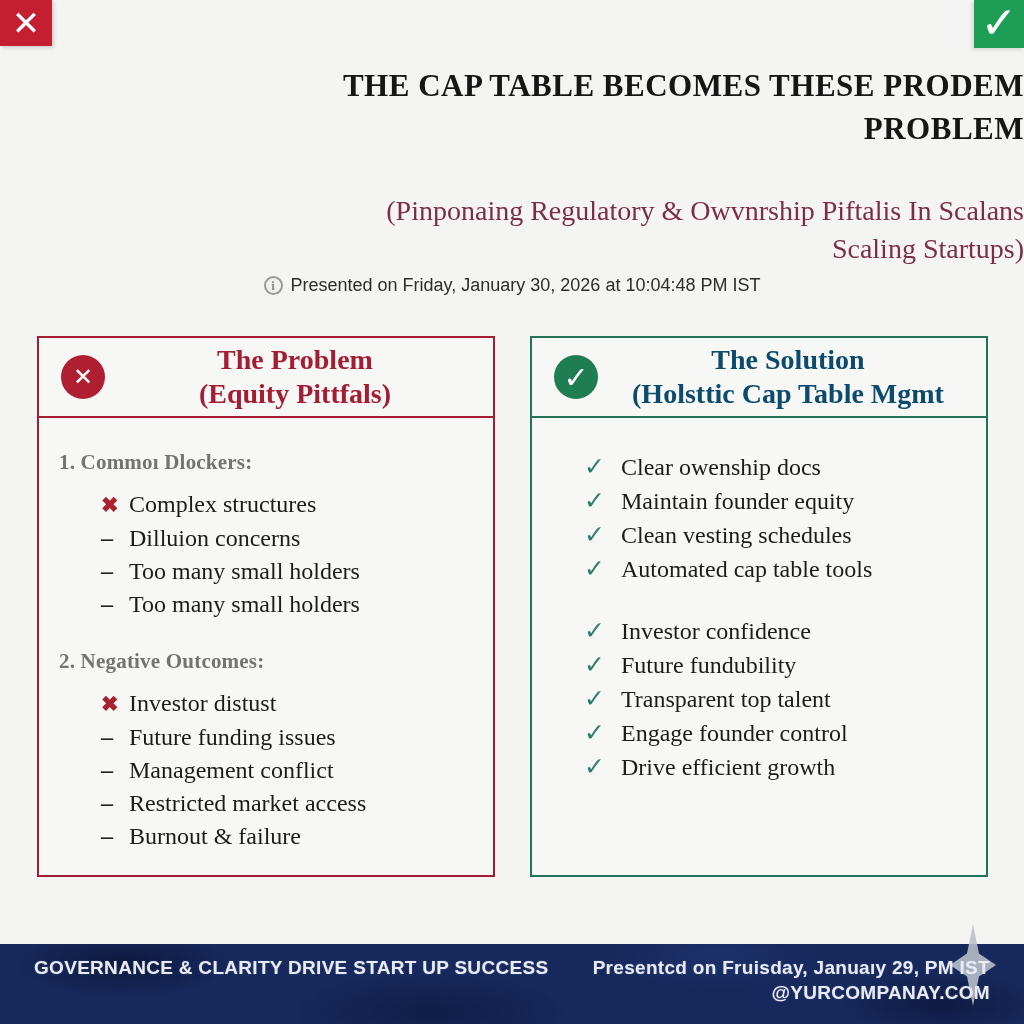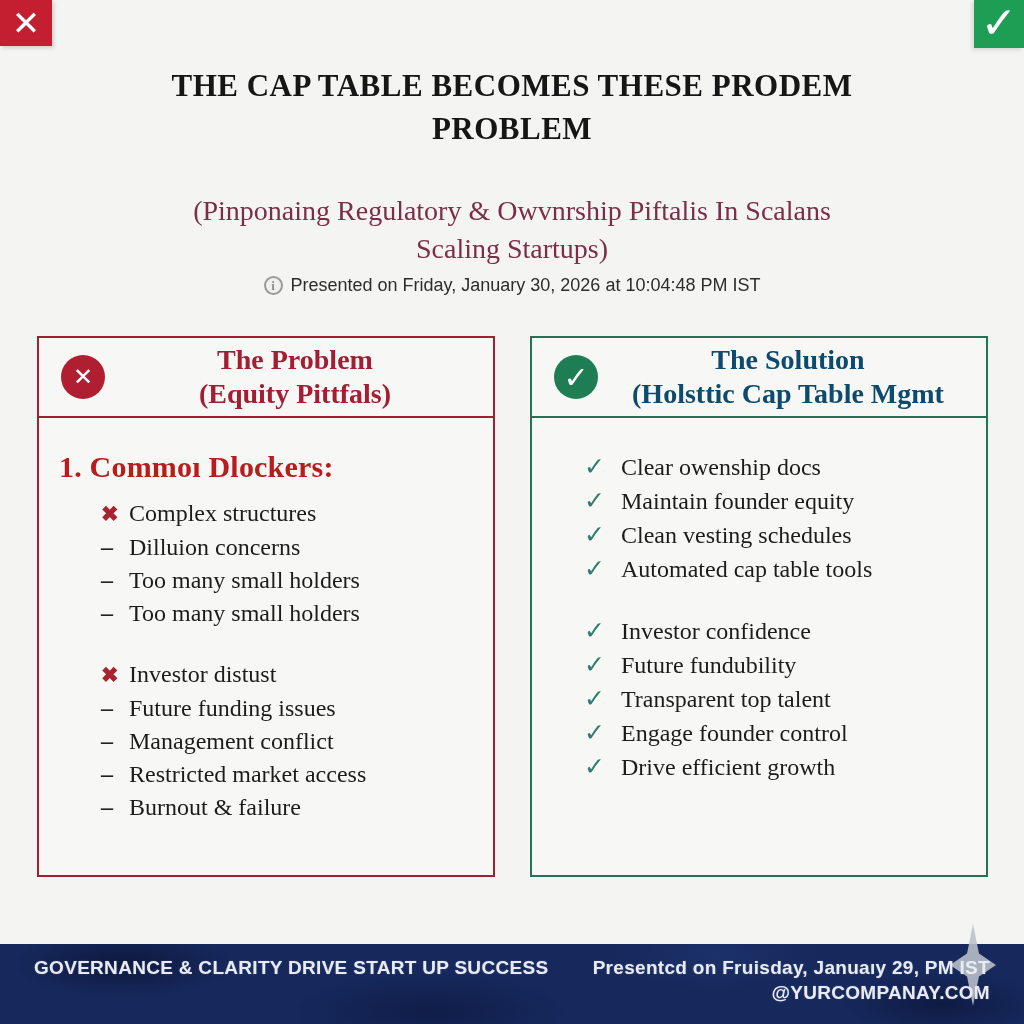--- a/index.html
+++ b/index.html
@@ -10,21 +10,21 @@
   .corner-x{position:absolute;left:0;top:0;width:52px;height:46px;background:#c41e31;
     color:#fff;display:flex;align-items:center;justify-content:center;
     font-family:"Liberation Sans","DejaVu Sans",sans-serif;font-weight:900;font-size:34px;
     box-shadow:2px 2px 4px rgba(0,0,0,.15);}
   .corner-check{position:absolute;right:0;top:0;width:50px;height:48px;background:#1e9e54;
     color:#fff;display:flex;align-items:flex-start;justify-content:center;
     font-family:"Liberation Sans","DejaVu Sans",sans-serif;font-weight:900;font-size:44px;line-height:46px;
     overflow:visible;box-shadow:-2px 2px 4px rgba(0,0,0,.12);}
 
   
-  .header{position:absolute;top:64px;left:0;width:100%;text-align:center;}
+  .header{position:absolute;top:64px;left:0;width:100%;text-align:right;}
   .main-title{font-weight:700;font-size:31px;line-height:43px;color:#161616;letter-spacing:.5px;}
   .subtitle{margin-top:42px;font-weight:400;font-size:28px;line-height:38px;color:#7b2d49;}
   .presented{margin-top:7px;font-family:"Liberation Sans","DejaVu Sans",sans-serif;
     font-size:18px;color:#2d2d2d;display:flex;align-items:center;justify-content:center;gap:8px;}
   .info-icon{display:inline-flex;width:19px;height:19px;border-radius:50%;border:2px solid #9a9a9a;
     color:#8d8d8d;font-size:13px;font-weight:700;align-items:center;justify-content:center;
     font-family:"Liberation Serif","DejaVu Serif",serif;background:#f0f0ee;box-sizing:border-box;}
 
   
   .panels{position:absolute;top:336px;left:37px;width:951px;height:541px;display:flex;gap:35px;}
@@ -37,21 +37,21 @@
   .badge{flex:none;width:44px;height:44px;border-radius:50%;color:#fff;display:flex;align-items:center;justify-content:center;
     font-family:"Liberation Sans","DejaVu Sans",sans-serif;font-weight:900;}
   .badge-x{background:#b01e31;font-size:24px;}
   .badge-check{background:#1e7d52;font-size:30px;}
   .panel-title{flex:1;text-align:center;font-weight:700;font-size:28px;line-height:34px;}
   .panel-red .panel-title{color:#a31d33;}
   .panel-green .panel-title{color:#0c4a6e;}
 
   .panel-body{padding:32px 8px 0 20px;}
   .section + .section{margin-top:28px;}
-  .section-heading{font-size:30px;font-weight:700;color:#b91c1c;margin:0 0 13px 0;letter-spacing:.2px;}
+  .section-heading{font-size:21px;font-weight:700;color:#737373;margin:0 0 13px 0;letter-spacing:.2px;}
   .item{display:flex;align-items:baseline;margin-left:42px;font-size:24px;line-height:33px;color:#1c1c1c;}
   .panel-green .item{margin-left:32px;}
   .bullet{flex:none;width:28px;font-weight:700;}
   .bullet-x{color:#a8222f;font-size:21px;}
   .bullet-dash{color:#222;font-size:24px;}
   .bullet-check{color:#2e7d6c;font-size:25px;width:37px;font-family:"DejaVu Sans",sans-serif;}
 
   
   .footer{position:absolute;left:0;bottom:0;width:100%;height:80px;background:#16285c;
     background-image:
@@ -114,20 +114,21 @@
             <div class="item">
               <span class="bullet bullet-dash">–</span>
               <span class="item-text">Too many small holders</span>
             </div>
             <div class="item">
               <span class="bullet bullet-dash">–</span>
               <span class="item-text">Too many small holders</span>
             </div>
           </div>
           <div class="section">
+            <div class="section-heading">2. Negative Outcomes:</div>
             <div class="item">
               <span class="bullet bullet-x">✖</span>
               <span class="item-text">Investor distust</span>
             </div>
             <div class="item">
               <span class="bullet bullet-dash">–</span>
               <span class="item-text">Future funding issues</span>
             </div>
             <div class="item">
               <span class="bullet bullet-dash">–</span>

